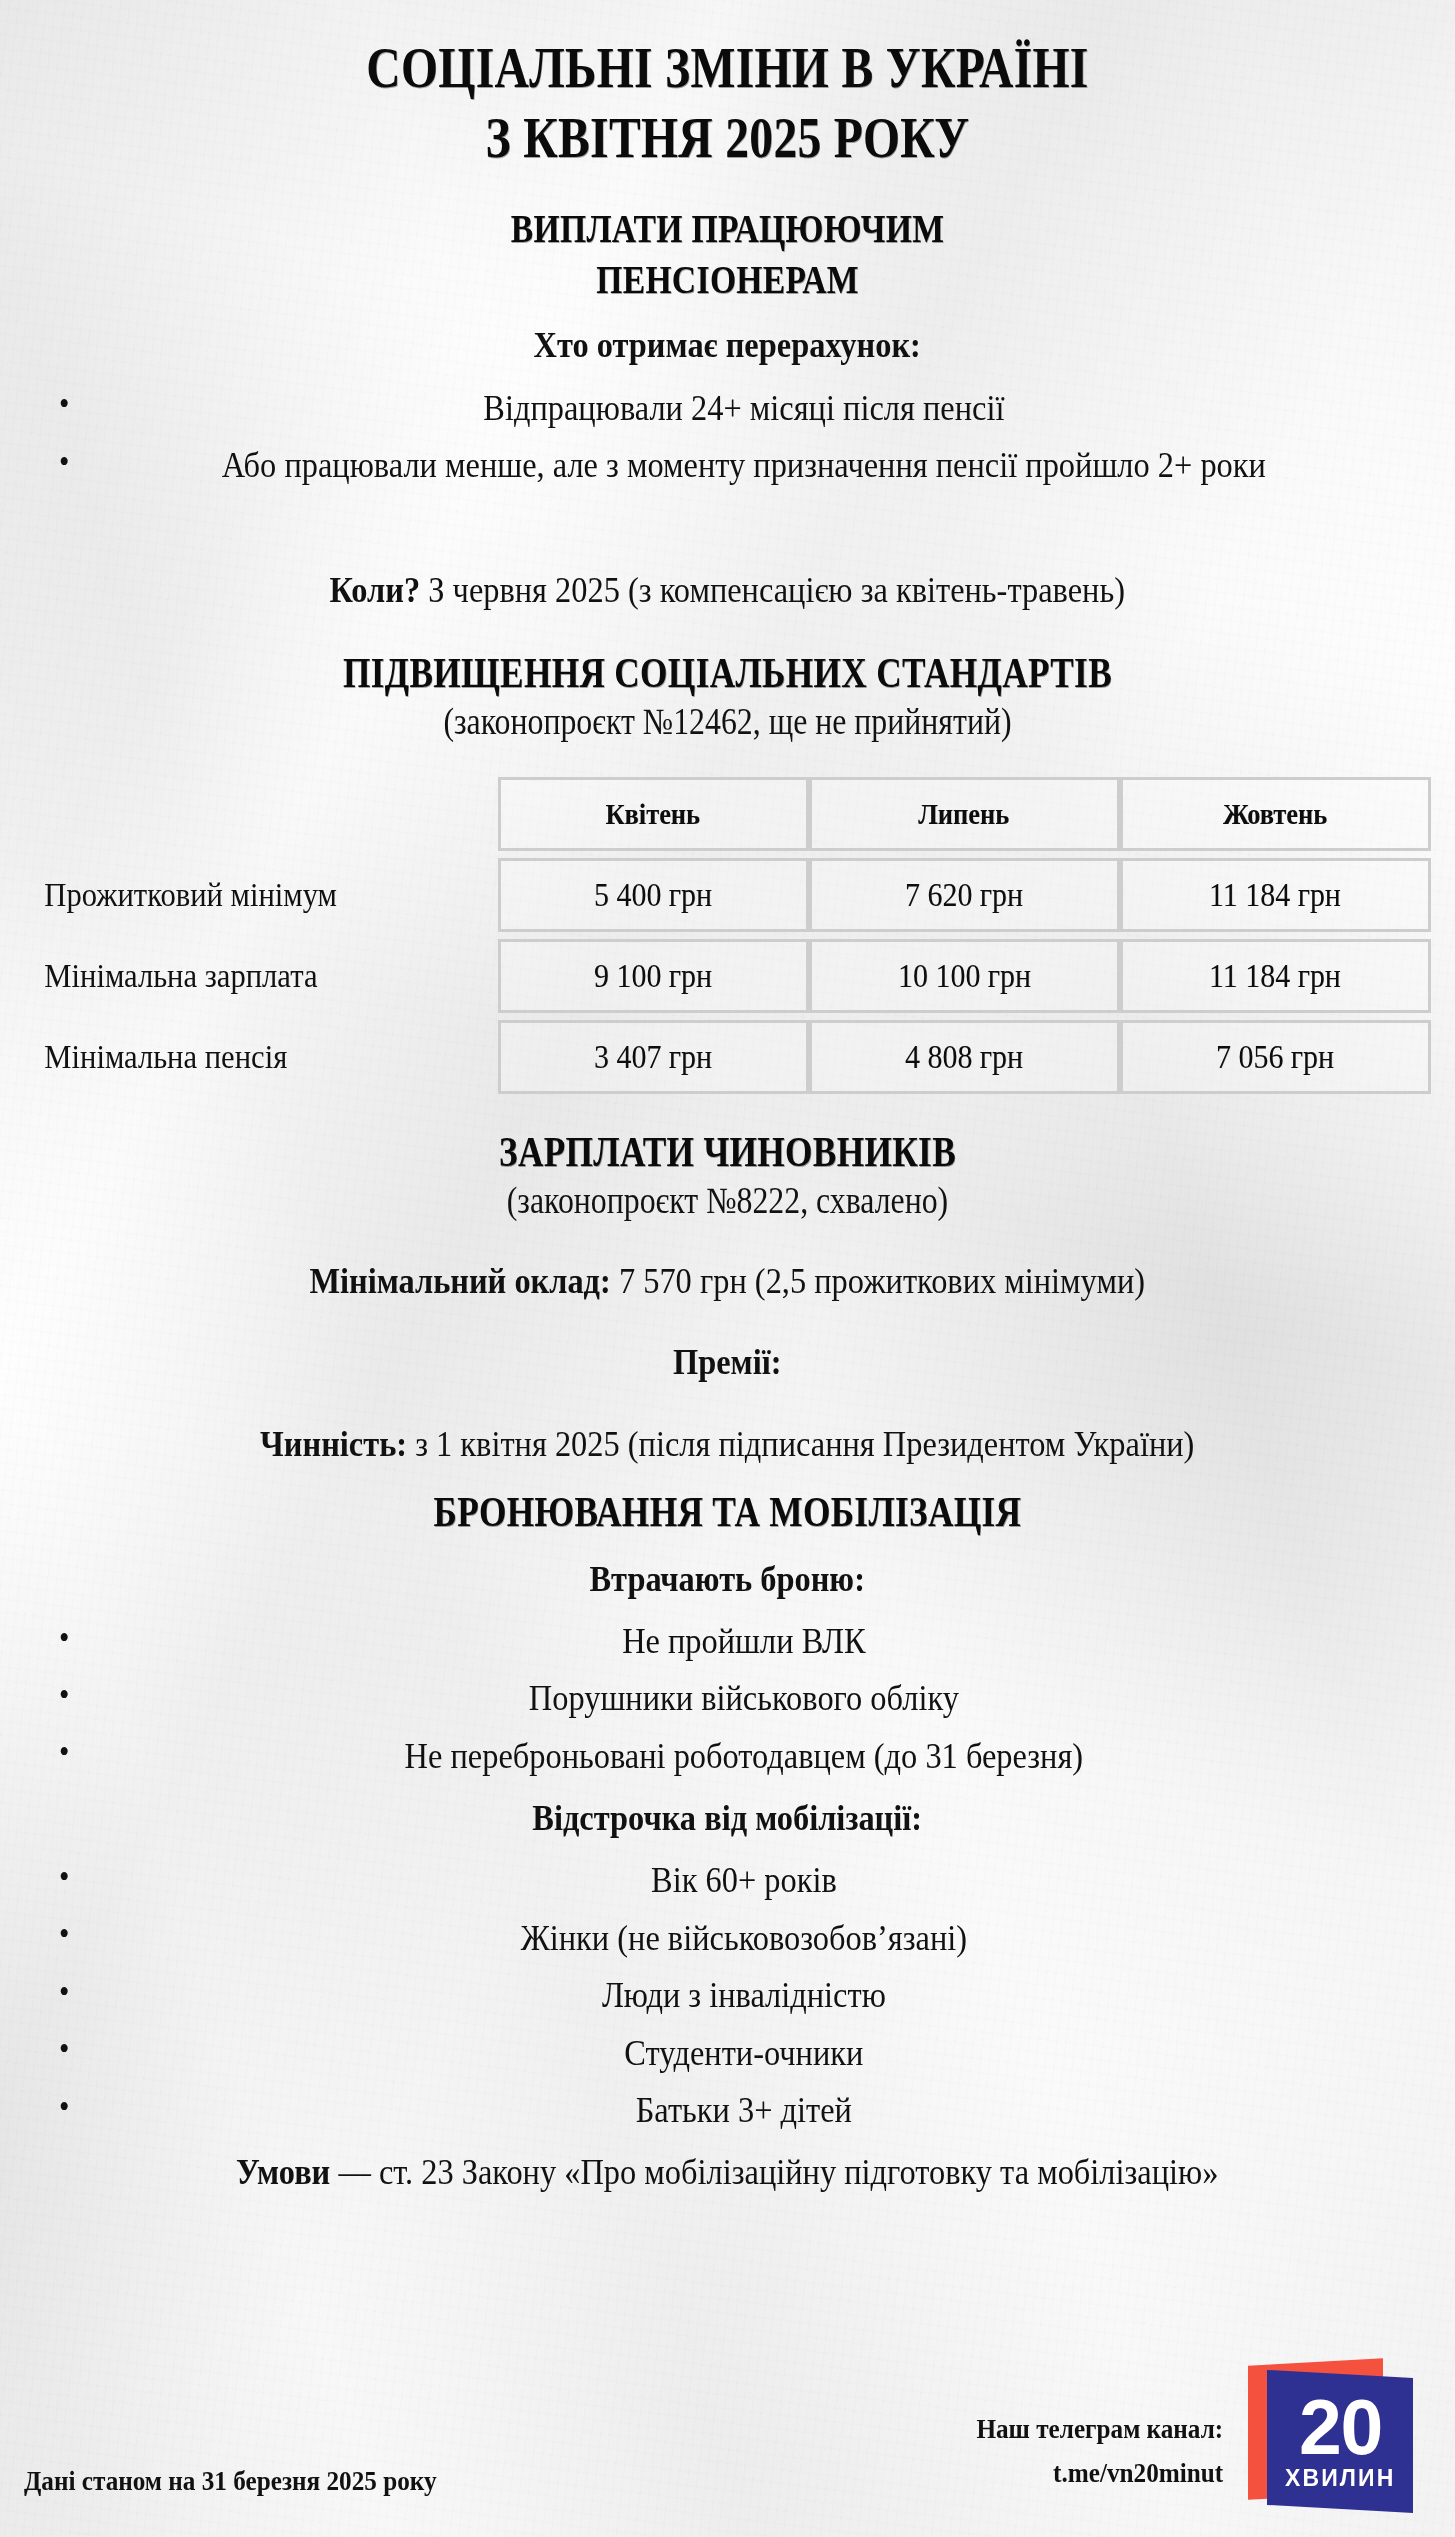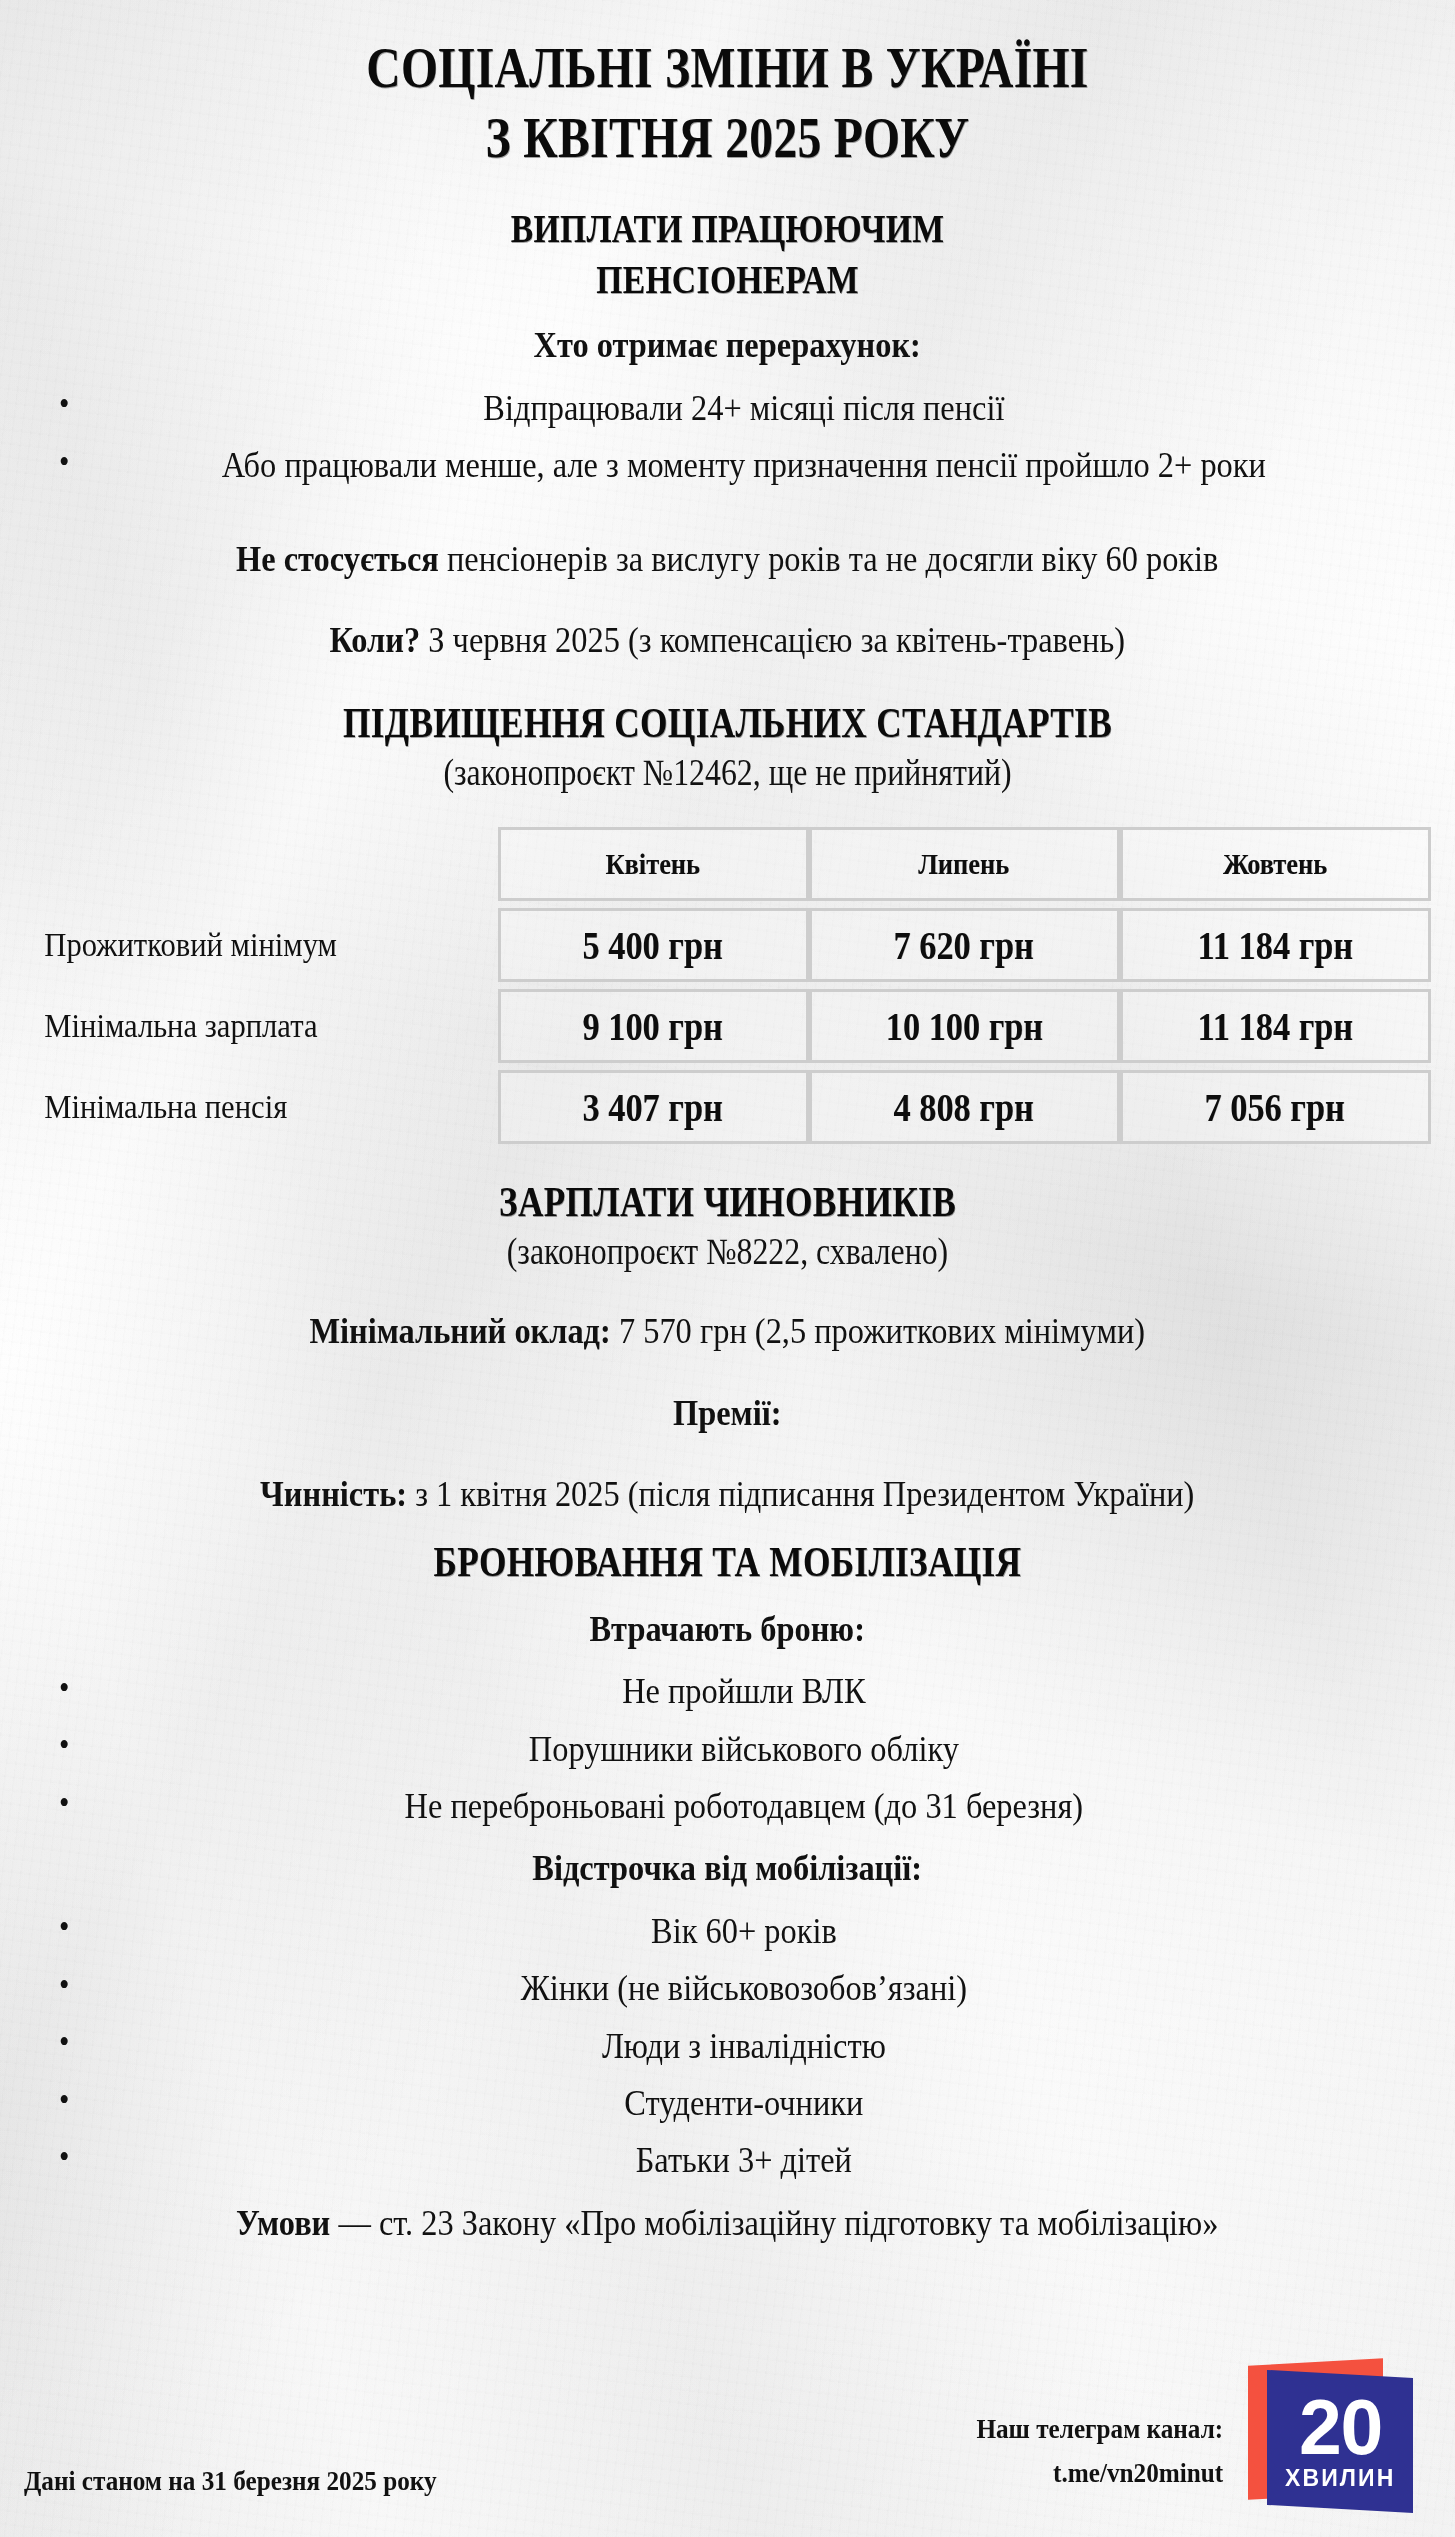--- a/index.html
+++ b/index.html
@@ -164,22 +164,22 @@
     box-sizing: border-box;
     color: #111;
   }
   .cell-box {
     border: 3.6px solid #cdcdcd;
     background: rgba(255,255,255,0.25);
     height: 68px;
     display: flex;
     align-items: center;
     justify-content: center;
-    font-weight: 700;
-    font-size: 39px;
+    font-weight: 400;
+    font-size: 34px;
     color: #0d0d0d;
     text-shadow: 0.4px 0.4px 0 rgba(0,0,0,0.25);
   }
   .cell-box.hdr {
     font-weight: 700;
     font-size: 30px;
   }
   .cell-box .inner {
     transform: scaleX(0.88);
     transform-origin: center;
@@ -294,25 +294,20 @@
           <span class="cont">Відпрацювали 24+ місяці після пенсії</span>
         </li>
       <li>
           <span class="cont">Або працювали менше, але з моменту призначення пенсії пройшло 2+ роки</span>
         </li>
     </ul>
   </div>
 
   <div class="gap-m"></div>
 
-  <div class="blk">
-    <div class="lead">
-      <b>Не стосується</b><span> пенсіонерів за вислугу років та не досягли віку 60 років</span>
-    </div>
-  </div>
 
   <div class="gap-m"></div>
 
   <div class="blk">
     <div class="lead">
       <b>Коли?</b><span> З червня 2025 (з компенсацією за квітень-травень)</span>
     </div>
   </div>
 
   <div class="gap-m"></div>

